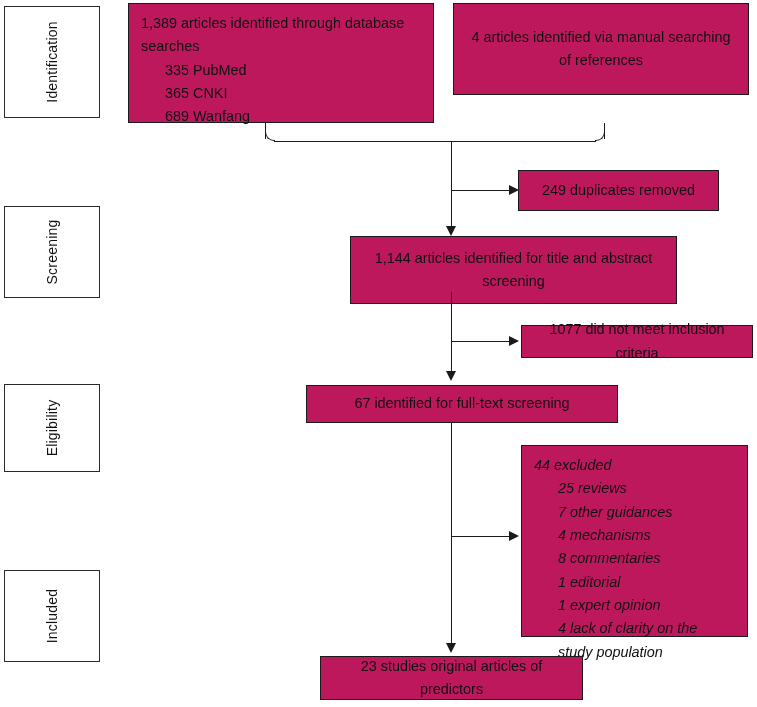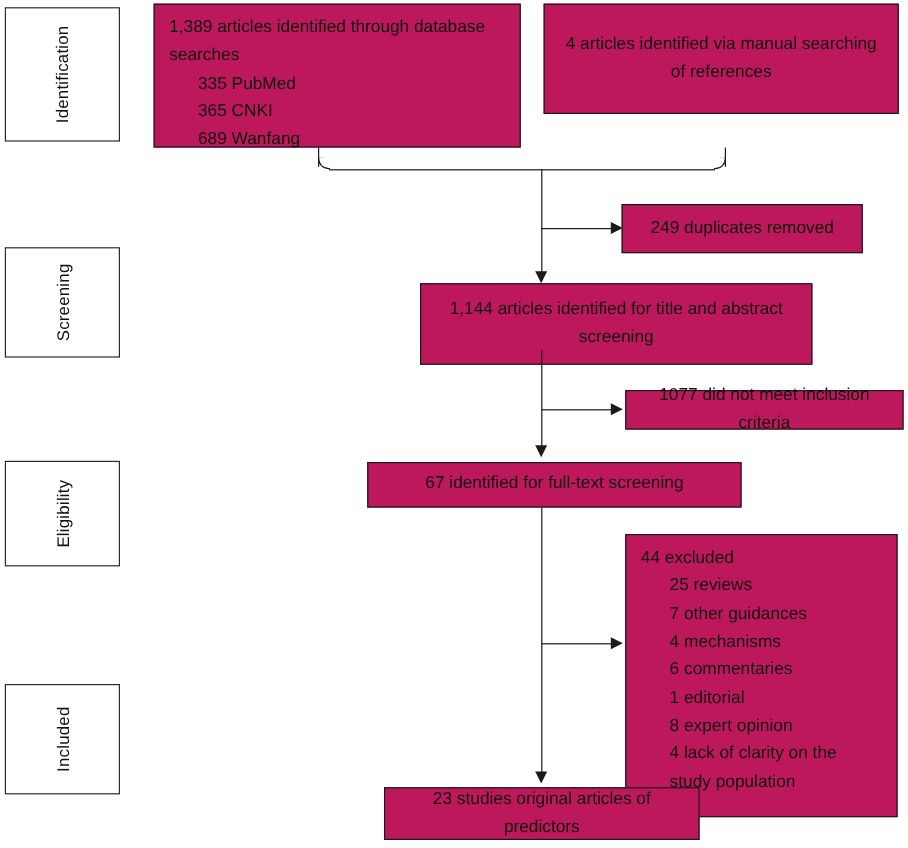--- a/index.html
+++ b/index.html
@@ -172,28 +172,28 @@
   <div class="box center" style="left:306px; top:385px; width:312px; height:38px;">
     <span>67 identified for full-text screening</span>
   </div>
 
   <div class="vline" style="left:451px; top:423px; height:225px;"></div>
   <div class="arrow-down" style="left:446px; top:643px;"></div>
 
   <div class="hline" style="left:451px; top:536px; width:60px;"></div>
   <div class="arrow-right" style="left:509px; top:531px;"></div>
 
-  <div class="box left" style="left:521px; top:445px; width:227px; height:236px;">
+  <div class="box left" style="left:521px; top:445px; width:227px; height:192px;font-style:italic;">
     <span class="boxtext">44 excluded</span>
     <span class="sub">25 reviews</span>
     <span class="sub">7 other guidances</span>
     <span class="sub">4 mechanisms</span>
-    <span class="sub">6 commentaries</span>
+    <span class="sub">8 commentaries</span>
     <span class="sub">1 editorial</span>
-    <span class="sub">8 expert opinion</span>
+    <span class="sub">1 expert opinion</span>
     <span class="sub">4 lack of clarity on the study population</span>
   </div>
 
   <div class="box center" style="left:320px; top:656px; width:263px; height:44px;">
     <span>23 studies original articles of predictors</span>
   </div>
 
 </div>
 
 </body></html>

